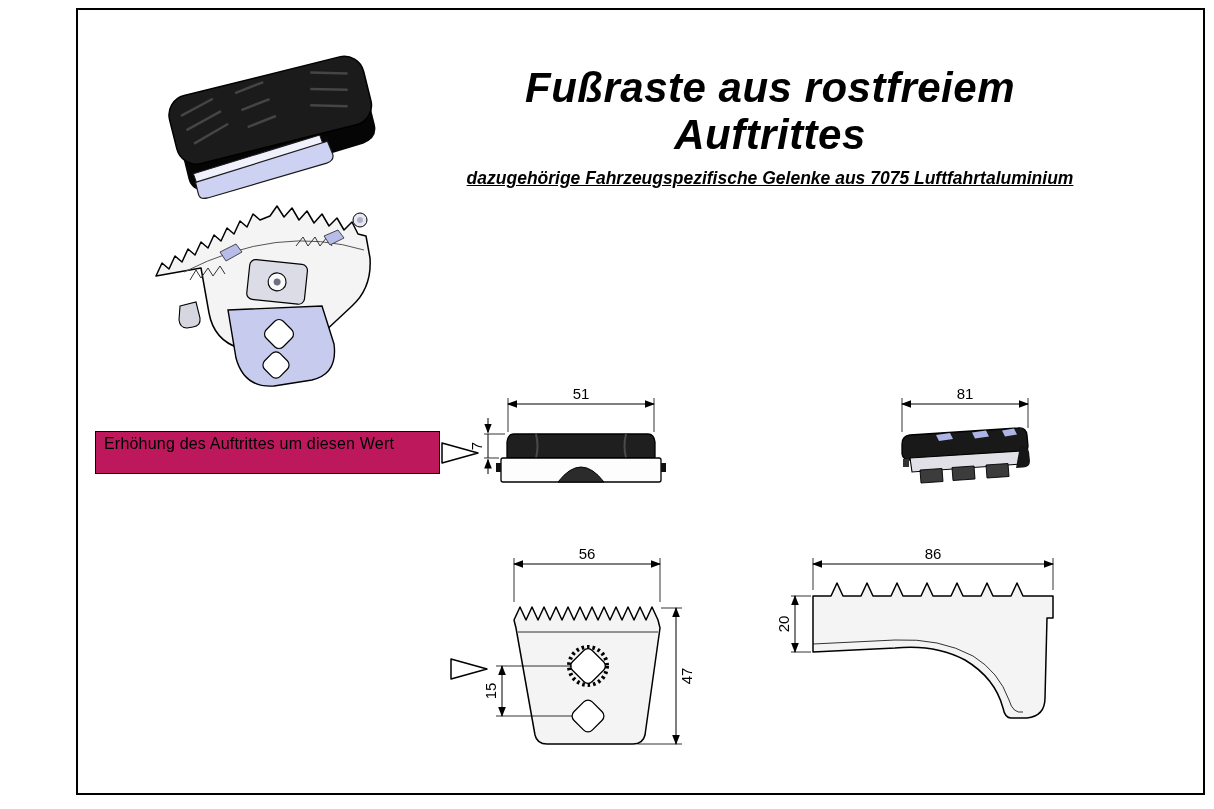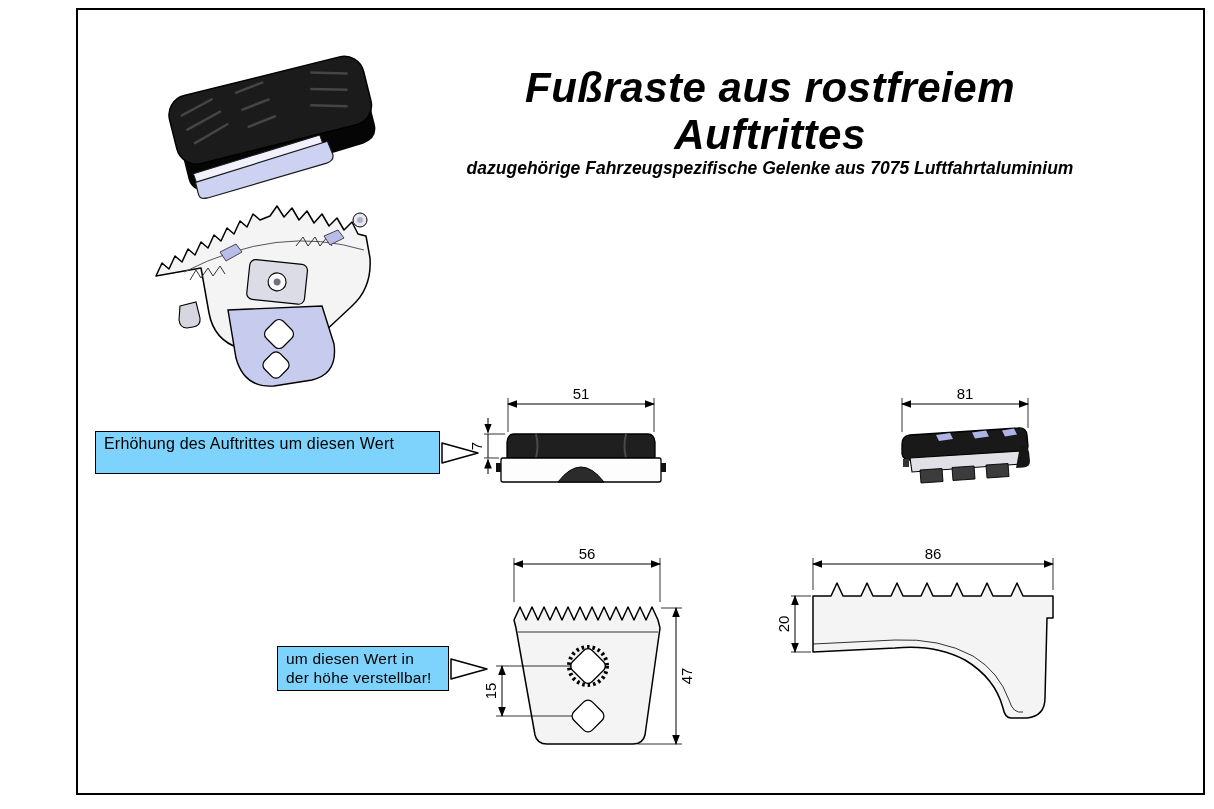--- a/index.html
+++ b/index.html
@@ -7,23 +7,23 @@
   .page {
     position:relative; width:1214px; height:809px; background:#ffffff;
     font-family:"Liberation Sans", sans-serif; color:#000; overflow:hidden;border-radius:22px;
   }
   .frame {
     position:absolute; left:76px; top:8px; width:1129px; height:787px;
     border:2px solid #000; background:#fff;
   }
   .title-block { position:absolute; left:420px; top:64px; width:700px; text-align:center; }
   .title-main  { font-size:42px; font-weight:bold; font-style:italic; line-height:47px; letter-spacing:.5px; }
-  .title-sub   { font-size:17.5px; font-weight:bold; font-style:italic; }
+  .title-sub   { margin-top:10px; font-size:17.5px; font-weight:bold; font-style:italic;text-decoration:underline; }
   .callout {
-    position:absolute; border:1.6px solid #000; background:#7dd3fc;
+    position:absolute; border:1.6px solid #000; background:#be185d;
     padding:2px 8px; font-size:16px; line-height:19px; letter-spacing:.2px; white-space:nowrap;
   }
   .abs { position:absolute; }
   svg text { font-family:"Liberation Sans", sans-serif; font-size:15px; fill:#000; }
   .dimline  { stroke:#000; stroke-width:1; fill:none; }
   .extline  { stroke:#000; stroke-width:.8; fill:none; }
   .outline  { stroke:#000; stroke-width:1.5; fill:#f4f4f5; stroke-linejoin:round; }
   .thin     { stroke:#000; stroke-width:.8; fill:none; }
 </style>
 </head>
@@ -90,24 +90,20 @@
     </g>
   </svg>
 
   <div class="callout" style="left:95px; top:431px; width:345px; height:43px">
     <div>Erhöhung des Auftrittes um diesen Wert</div>
   </div>
   <svg class="abs" style="left:440px; top:439px" width="42" height="28" viewBox="0 0 42 28">
     <polygon points="2,4 2,24 38,14" fill="#fff" stroke="#000" stroke-width="1.5" stroke-linejoin="round"></polygon>
   </svg>
 
-  <div class="callout" style="left:277px; top:646px; width:172px; height:45px; font-size:15.5px">
-    <div>um diesen Wert in</div>
-    <div>der höhe verstellbar!</div>
-  </div>
   <svg class="abs" style="left:449px; top:655px" width="42" height="28" viewBox="0 0 42 28">
     <polygon points="2,4 2,24 38,14" fill="#fff" stroke="#000" stroke-width="1.5" stroke-linejoin="round"></polygon>
   </svg>
 
   <svg class="abs" style="left:470px; top:388px" width="215" height="118" viewBox="0 0 215 118">
     <line class="extline" x1="38" y1="44" x2="38" y2="10"></line>
     <line class="extline" x1="184" y1="44" x2="184" y2="10"></line>
     <line class="dimline" x1="38" y1="16" x2="184" y2="16" marker-start="url(#arr)" marker-end="url(#arr)"></line>
     <text x="111" y="11" text-anchor="middle">51</text>
     <g>

